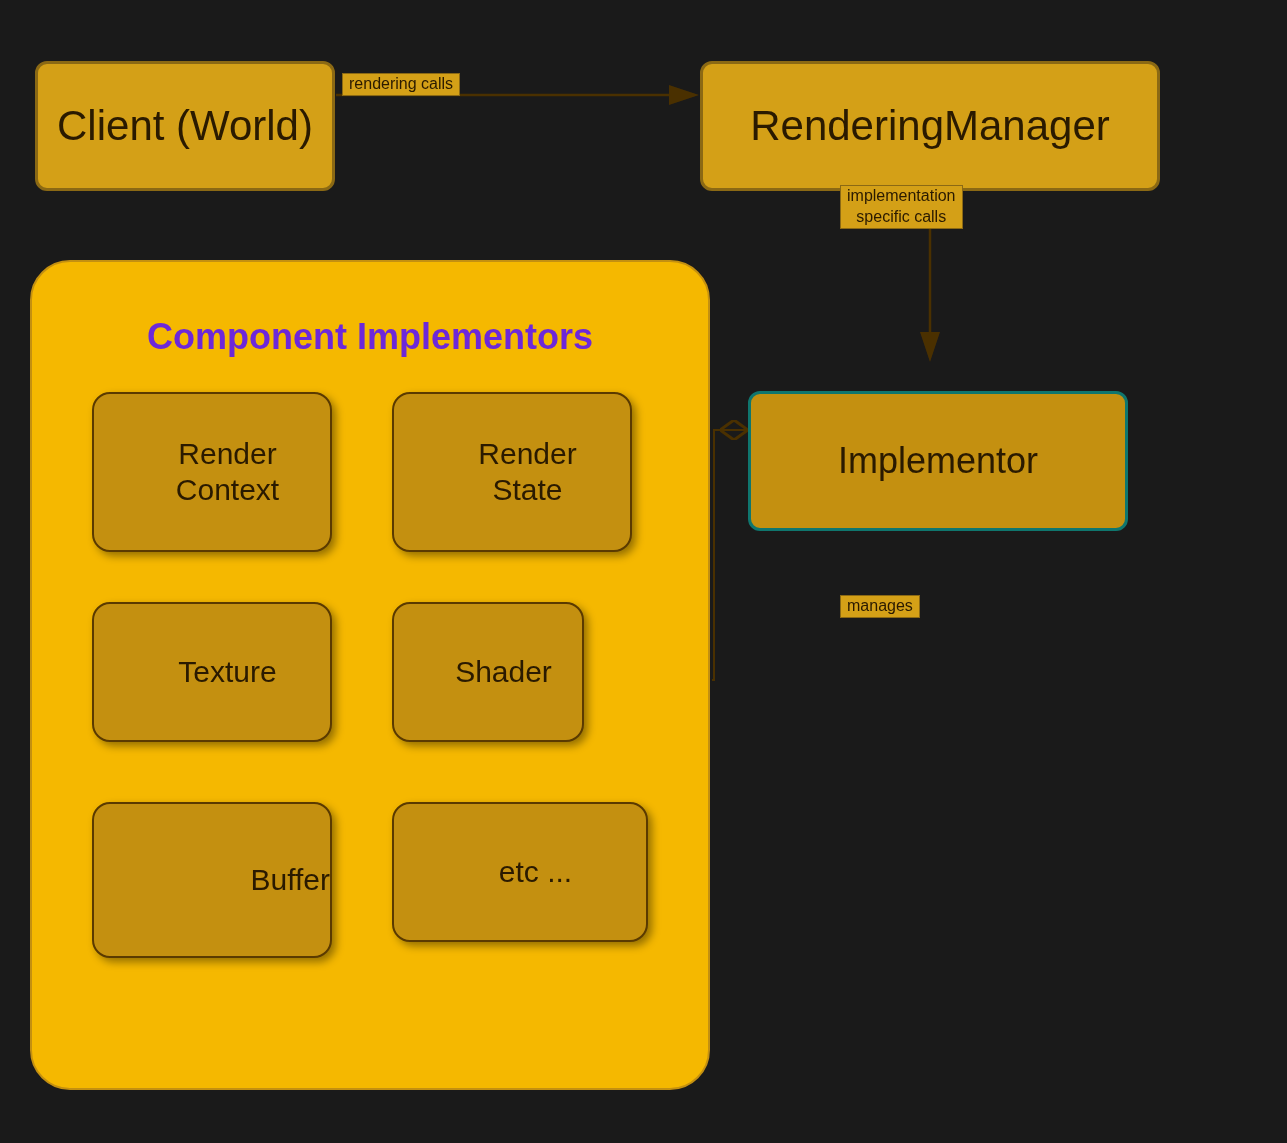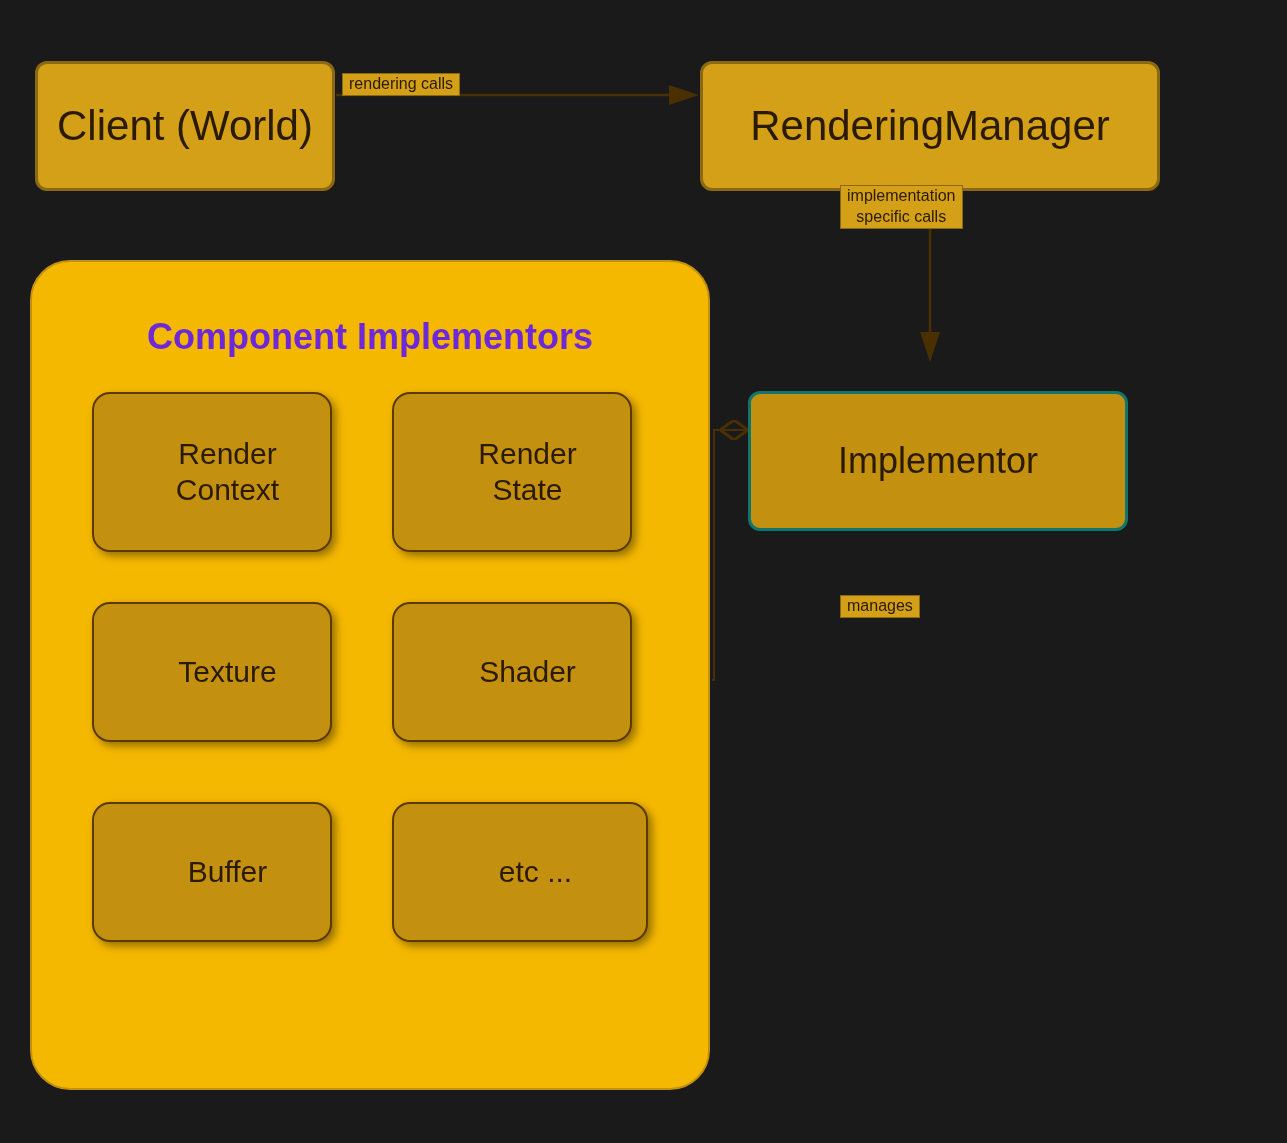--- a/index.html
+++ b/index.html
@@ -133,29 +133,30 @@
     .box-texture {
       left: 60px;
       top: 340px;
       width: 240px;
       height: 140px;
     }
 
     .box-shader {
       left: 360px;
       top: 340px;
-      width: 240px;
+      width: 192px;
       height: 140px;
     }
 
     .box-buffer {
       left: 60px;
       top: 540px;
       width: 240px;
-      height: 140px;
+      height: 156px;
+      justify-content: flex-end;
     }
 
     .box-etc {
       left: 360px;
       top: 540px;
       width: 256px;
       height: 140px;
     }
 
     

